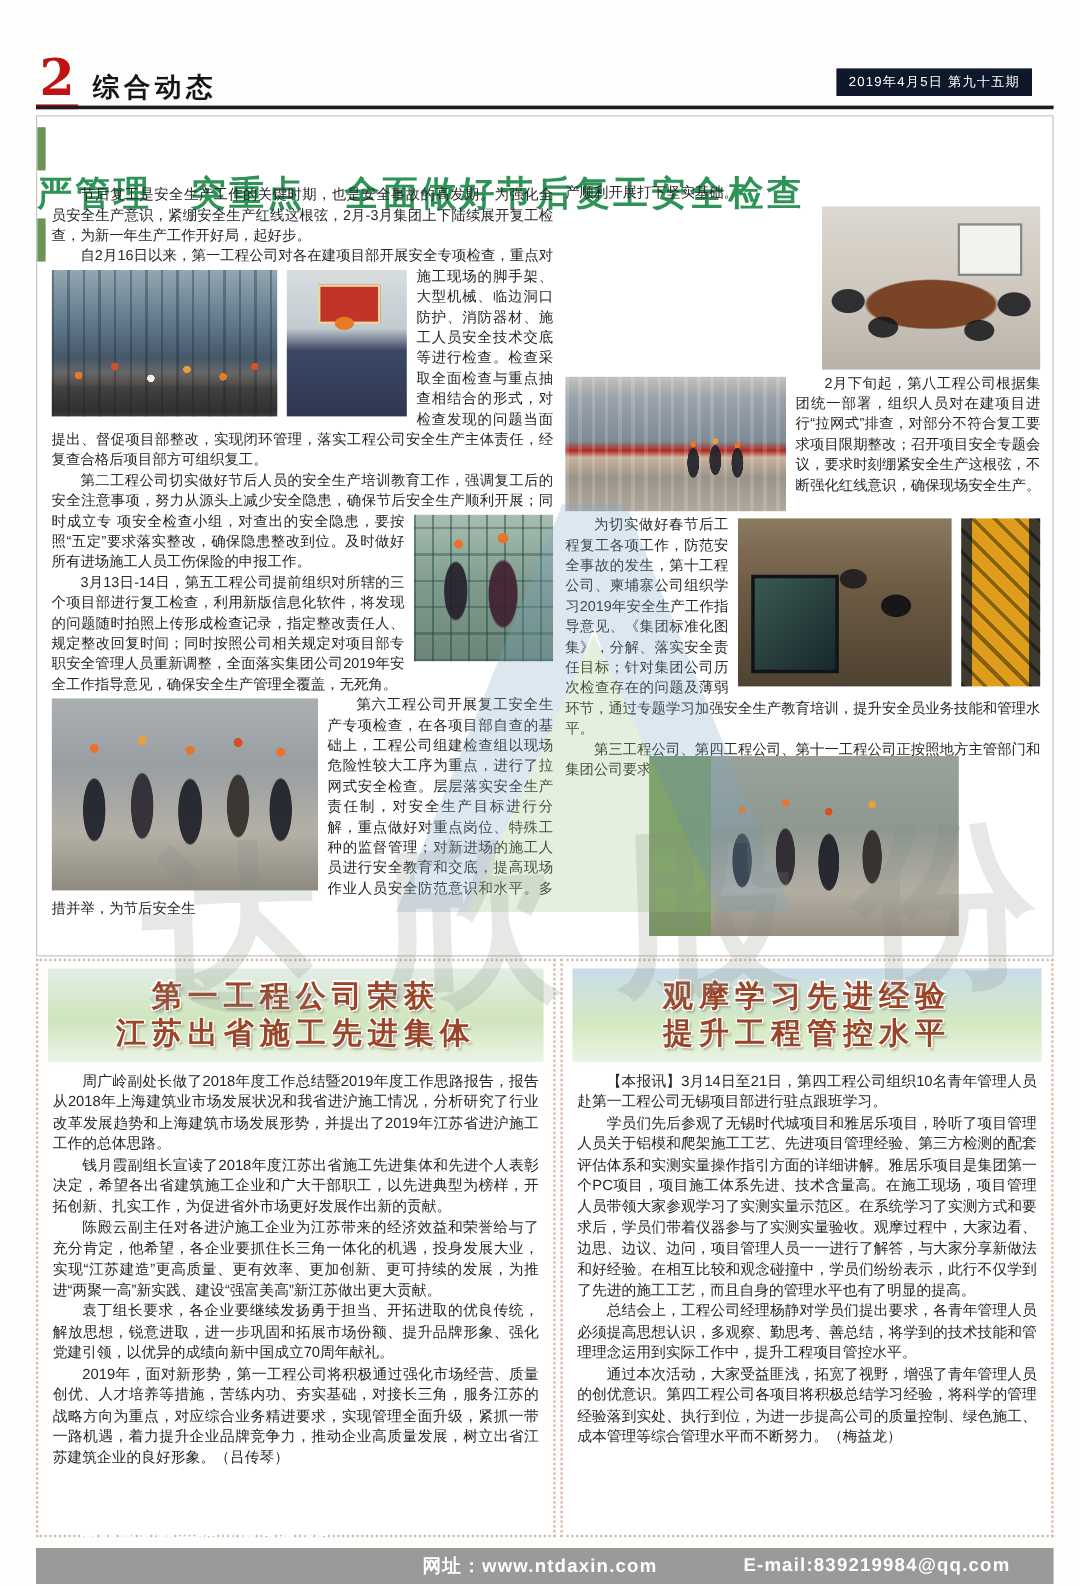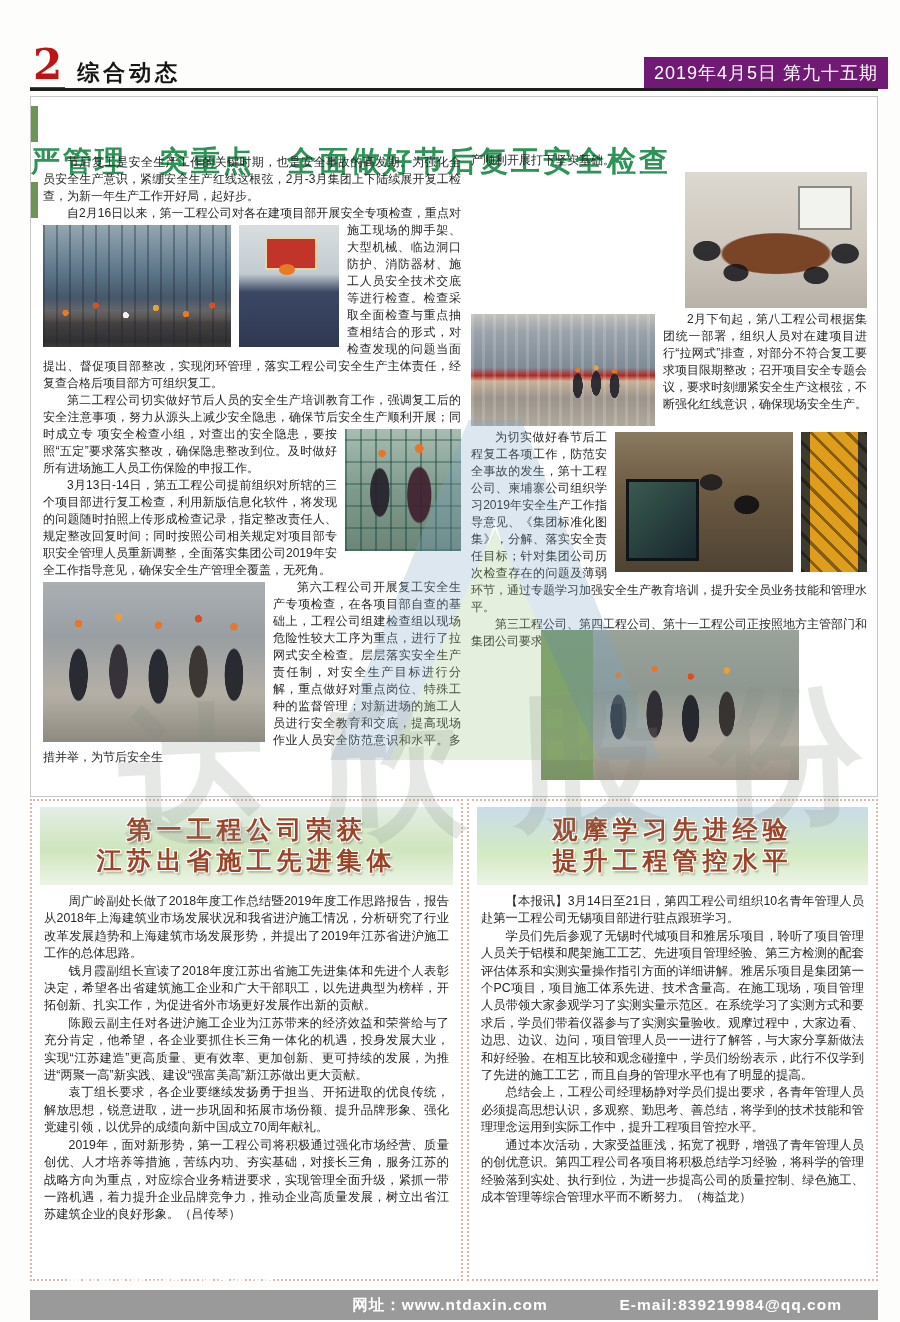--- a/index.html
+++ b/index.html
@@ -7,22 +7,22 @@
         font-family:"Liberation Sans",sans-serif;overflow:hidden;}
 
   
   .hleft{position:absolute;left:30px;top:46px;display:flex;align-items:flex-end;gap:12px;}
   .pnum{font-family:"DejaVu Serif",serif;font-weight:bold;font-size:42px;line-height:38px;
         color:#c01414;border-bottom:4px solid #c01414;padding:0 3px 3px 3px;}
   .sect{font-weight:bold;font-size:22px;line-height:22px;color:#151515;letter-spacing:4px;padding-bottom:7px;}
   .masthead{position:absolute;left:0;right:0;top:44px;text-align:center;
             font-family:"DejaVu Serif",serif;font-style:italic;font-weight:bold;
             font-size:36px;color:#b01010;letter-spacing:8px;text-shadow:1px 1px 0 rgba(176,16,16,.35);margin-top:48px;}
-  .issue{position:absolute;right:12px;top:57px;background:#701a75;color:#fff;
-         font-size:18px;padding:4px 10px;letter-spacing:1px;}
+  .issue{position:absolute;right:40px;top:57px;background:#0f172a;color:#fff;
+         font-size:11px;padding:4px 10px;letter-spacing:1px;}
   .rule{position:absolute;left:30px;right:22px;top:88px;height:3px;background:#1d1d1d;}
 
   
   .mainbox{position:absolute;left:30px;top:96px;width:846px;height:699px;
            border:1px solid #c6c6c6;background:#fff;overflow:hidden;}
   .headline-row{display:flex;justify-content:center;align-items:flex-start;margin-top:9px;flex-direction:column;}
   .headline-row h1{margin:0;font-family:"DejaVu Serif",serif;font-weight:bold;font-size:29px;
                    color:#2e9356;letter-spacing:3px;}
   .hbar{width:7px;height:36px;background:#6b9455;}
 

